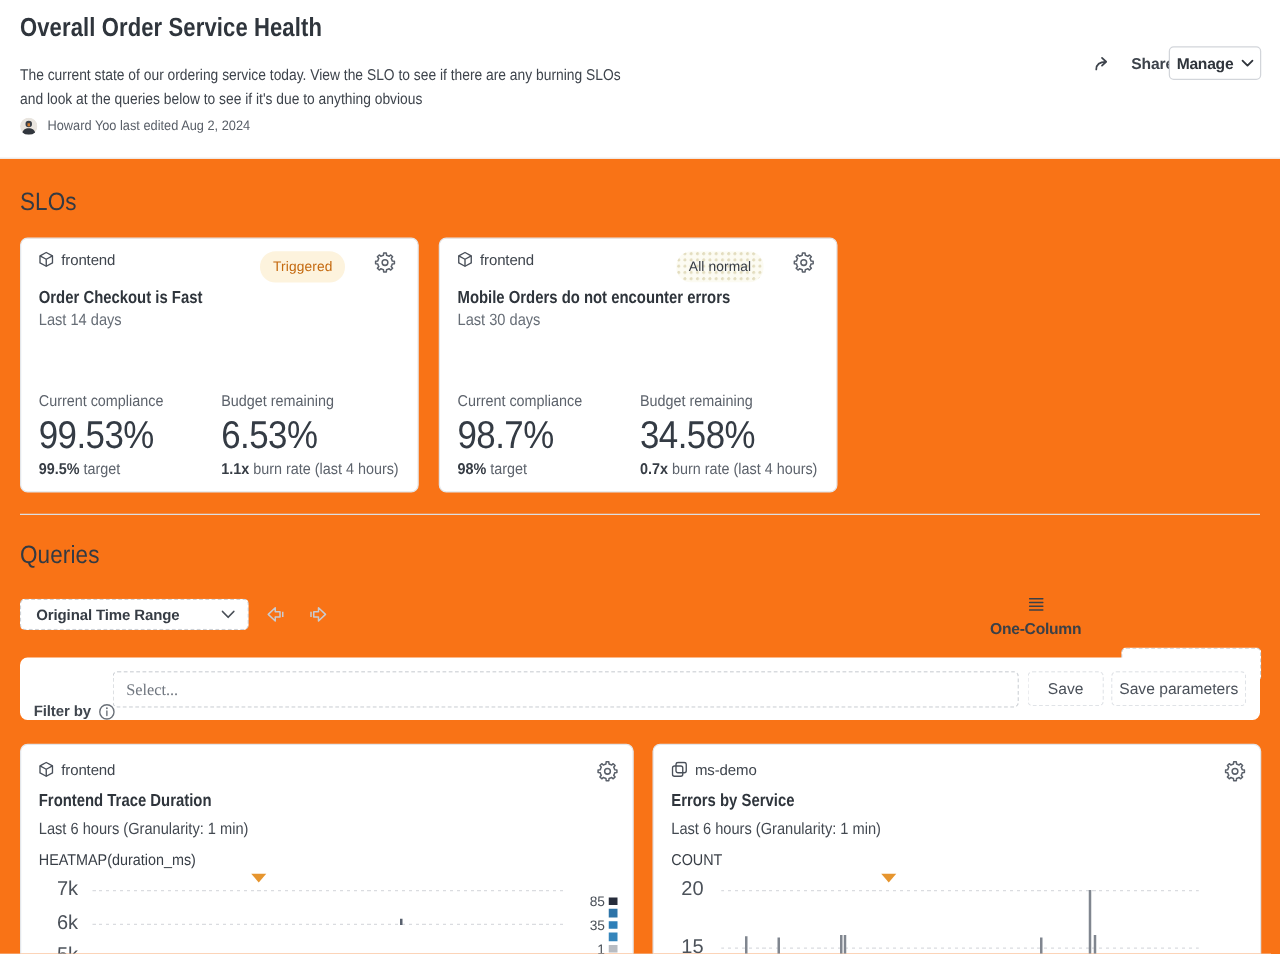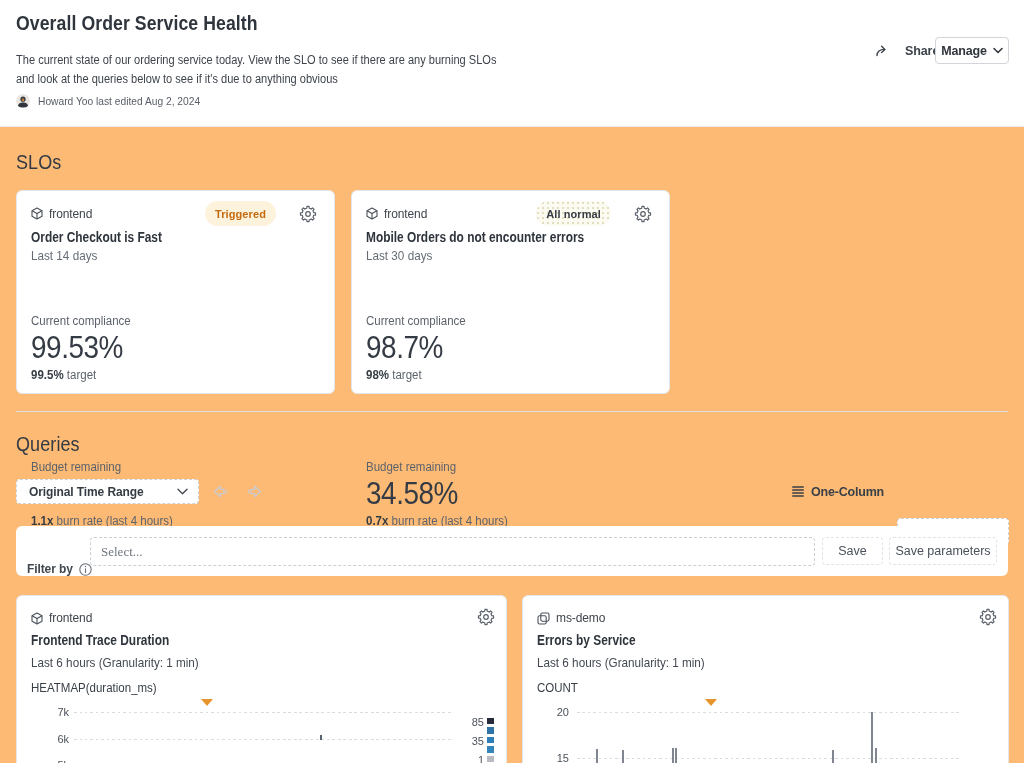--- a/index.html
+++ b/index.html
@@ -1,18 +1,18 @@
 <!DOCTYPE html>
 <html><head>
 <meta charset="utf-8">
 <style>
   * { margin:0; padding:0; box-sizing:border-box; }
   html,body { width:1024px; height:763px; }
   body { font-family:"Liberation Sans","DejaVu Sans",sans-serif; background:#f2f3f6; }
-  #stage { position:relative; width:1024px; height:763px; overflow:hidden; background:#fdba74; }
+  #stage { position:relative; width:1024px; height:763px; overflow:hidden; background:#f97316; }
 
   
   .header { position:absolute; left:0; top:0; width:1024px; height:127px; background:#ffffff; border-bottom:1px solid #ebedef; }
   .page-title { position:absolute; left:16px; top:10px; font-size:21px; line-height:26px; font-weight:700; color:#2f353c; letter-spacing:.1px; transform:scaleX(.84); transform-origin:left top; }
   .page-desc { position:absolute; left:16px; top:51px; font-size:12.5px; transform:scaleX(.885); transform-origin:left top; line-height:18.5px; color:#3e444c; white-space:nowrap; }
   .byline { position:absolute; left:16px; top:94px; height:14px; display:flex; align-items:center; gap:8px; }
   .avatar { width:14px; height:14px; border-radius:50%; overflow:hidden; flex:0 0 14px; }
   .byline-text { font-size:11px; color:#585e67; white-space:nowrap; transform:scaleX(.93); transform-origin:left center; }
   .share { position:absolute; left:875px; top:44px; display:flex; align-items:center; gap:16px; color:#3d434b; font-size:12.5px; font-weight:600; letter-spacing:-.1px; cursor:pointer; }
   .manage-btn { position:absolute; left:935px; top:37px; width:74px; height:27px; background:#fff; border:1px solid #d2d5da; border-radius:4px; display:flex; align-items:center; justify-content:center; gap:6px; font-size:12.5px; font-weight:700; letter-spacing:-.2px; color:#30353c; cursor:pointer; }
@@ -20,47 +20,47 @@
   
   .section-heading { position:absolute; left:16px; font-size:20px; line-height:22px; font-weight:500; color:#333a43; letter-spacing:.1px; transform:scaleX(.9); transform-origin:left top; }
   #slos-heading { top:151px; }
   #queries-heading { top:433px; }
   .divider { position:absolute; left:16px; top:411px; width:992px; height:1px; background:#dcdee2; }
 
   
   .slo-card { position:absolute; top:190px; width:319px; height:204px; background:#fff; border:1px solid #e3e6ea; border-radius:6px; }
   #slo-card-0 { left:16px; }
   #slo-card-1 { left:351px; }
-  .card-row1 { position:absolute; left:14px; right:17px; top:10px; height:25px; display:flex; align-items:center; }
+  .card-row1 { position:absolute; left:14px; right:17px; top:10px; height:25px; display:flex; align-items:flex-start; }
   .dataset-name { margin-left:6px; font-size:12px; color:#3f454d; letter-spacing:-.1px; }
-  .badge { margin-left:auto; height:25px; padding:0 10px; border-radius:13px; display:flex; align-items:center; font-size:11px; font-weight:700; letter-spacing:.1px; }
+  .badge { margin-left:auto; height:25px; padding:0 10px; border-radius:13px; display:flex; align-items:center; font-size:11px; font-weight:400; letter-spacing:.1px; }
   .badge.triggered { background:#fdf3dd; color:#c4690e; }
   .badge.normal { color:#363c45;
      background-color:#fcfbf2;
      background-image:radial-gradient(circle at 2px 2px, rgba(202,191,140,.5) 1px, rgba(0,0,0,0) 1.4px);
      background-size:5px 5px; }
   .gear { margin-left:23px; width:18px; height:18px; color:#5a606a; flex:0 0 18px; cursor:pointer; }
   .slo-title { position:absolute; left:14px; top:37px; font-size:14px; line-height:18px; font-weight:700; color:#2e343b; transform:scaleX(.85); transform-origin:left top; white-space:nowrap; }
   .slo-period { position:absolute; left:14px; top:56px; font-size:13px; line-height:17px; color:#666d76; transform:scaleX(.9); transform-origin:left top; }
-  .stats { position:absolute; left:14px; top:122px; right:10px; display:flex;flex-direction:column; }
+  .stats { position:absolute; left:14px; top:122px; right:10px; display:flex; }
   .stat-col-0 { width:146px; flex:0 0 146px; }
   .stat-label { font-size:12.5px; line-height:16px; color:#5c626b; transform:scaleX(.92); transform-origin:left top; white-space:nowrap; }
   .stat-value { font-size:31px; line-height:38px; font-weight:400; color:#343b44; letter-spacing:-.5px; white-space:nowrap; transform:scaleX(.9); transform-origin:left top; }
   .stat-sub { font-size:12.5px; line-height:16px; color:#5d636c; white-space:nowrap; transform:scaleX(.92); transform-origin:left top; }
   .stat-sub b { color:#363c44; font-weight:700; }
 
   
   .time-select { position:absolute; left:16px; top:479px; width:183px; height:25px; background:#fff; border:1px dashed #cdd1d6; border-radius:4px; display:flex; align-items:center; padding:0 10px 0 12px; cursor:pointer; }
   .time-select-label { font-size:12px; font-weight:600; color:#363c44; letter-spacing:-.1px; }
   .time-select .chev { margin-left:auto; color:#494f57; }
   .step-arrow { position:absolute; top:484px; width:15px; height:15px; color:#c9ccd2; }
   #step-back { left:213px; }
   #step-fwd { left:247px; }
   .col-toggle { position:absolute; top:478px; height:27px; display:flex; align-items:center; gap:7px; font-size:12.5px; font-weight:700; letter-spacing:-.2px; cursor:pointer; }
-  #one-column { left:792px; color:#3a4047; }
+  #one-column { left:792px; color:#3a4047;flex-direction:column; }
   #multi-column { left:897px; width:112px; background:#fff; border:1px dashed #ccd0d5; border-radius:4px; justify-content:center; color:#23282f;margin-top:40px; }
 
   
   .filter-bar { position:absolute; left:16px; top:526px; width:992px; height:50px; background:#fff; border-radius:6px; }
   .filter-left { position:absolute; left:11px; top:0; height:50px; display:flex; align-items:flex-end; gap:6px; }
   .filter-label { font-size:12px; font-weight:600; color:#40464e; letter-spacing:-.1px; }
   .info-icon { width:13px; height:13px; color:#6a7078; }
   .filter-input { position:absolute; left:74px; top:11px; width:725px; height:29px; border:1px dashed #ccd0d5; border-radius:4px; background:#fff; display:flex; align-items:center; padding-left:10px; }
   .filter-placeholder { font-size:13px; color:#70767f;font-family:Liberation Serif, serif; }
   .filter-btn { position:absolute; top:11px; height:28px; background:#fff; border:1px dashed #e0e3e7; border-radius:4px; font-size:12.5px; font-weight:500; color:#4b515a; display:flex; align-items:center; justify-content:center; cursor:pointer; }
@@ -71,21 +71,21 @@
   .query-card { position:absolute; top:595px; height:230px; background:#fff; border:1px solid #e3e6ea; border-radius:6px; }
   #query-card-0 { left:16px; width:491px; }
   #query-card-1 { left:522px; width:487px; }
   .query-card .card-row1 { top:13px; height:18px; }
   .query-card .gear { position:absolute; right:11px; top:12px; margin:0; }
   .query-title { position:absolute; left:14px; top:35px; font-size:14px; line-height:18px; font-weight:700; color:#2f353c; transform:scaleX(.85); transform-origin:left top; white-space:nowrap; }
   .query-period { position:absolute; left:14px; top:58px; font-size:13px; line-height:17px; color:#434951; transform:scaleX(.9); transform-origin:left top; }
   .query-metric { position:absolute; left:14px; top:84px; font-size:12.5px; line-height:16px; color:#383e46; transform:scaleX(.92); transform-origin:left top; }
   .chart { position:absolute; left:0; top:0; right:0; bottom:0; }
   .gridline { position:absolute; height:1px; background-image:repeating-linear-gradient(90deg,#dadce0 0 2.5px, rgba(0,0,0,0) 2.5px 5.5px); }
-  .tick-label { position:absolute; font-size:11px; line-height:12px; color:#4c525a; text-align:right; width:30px; }
+  .tick-label { position:absolute; font-size:16px; line-height:12px; color:#4c525a; text-align:center; width:30px; }
   .marker-triangle { position:absolute; width:0; height:0; border-left:6.5px solid rgba(0,0,0,0); border-right:6.5px solid rgba(0,0,0,0); border-top:7.5px solid #e6952e; }
   .spike { position:absolute; width:2px; background:#80868f; }
   .hm-cell { position:absolute; background:#59616e; }
   .legend-swatch { position:absolute; width:6.5px; height:6.5px; }
   .legend-label { position:absolute; font-size:11px; line-height:12px; color:#4c525a; text-align:right; width:22px; }
 
   svg { display:block; }
 </style>
 </head>
 <body>

